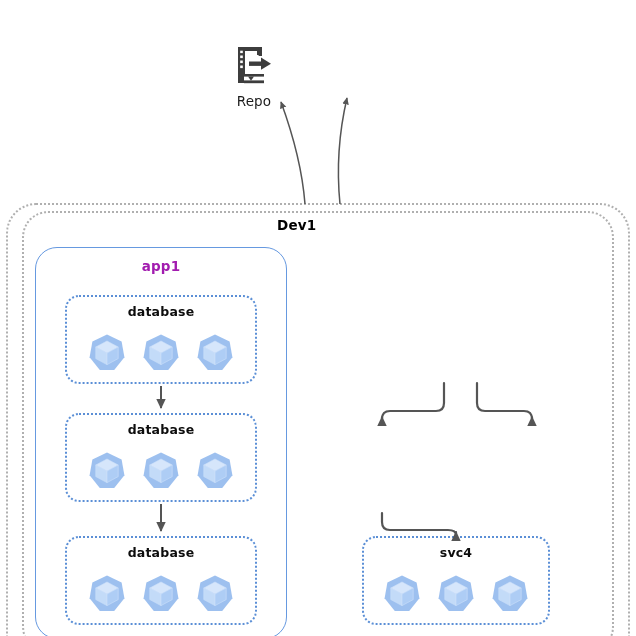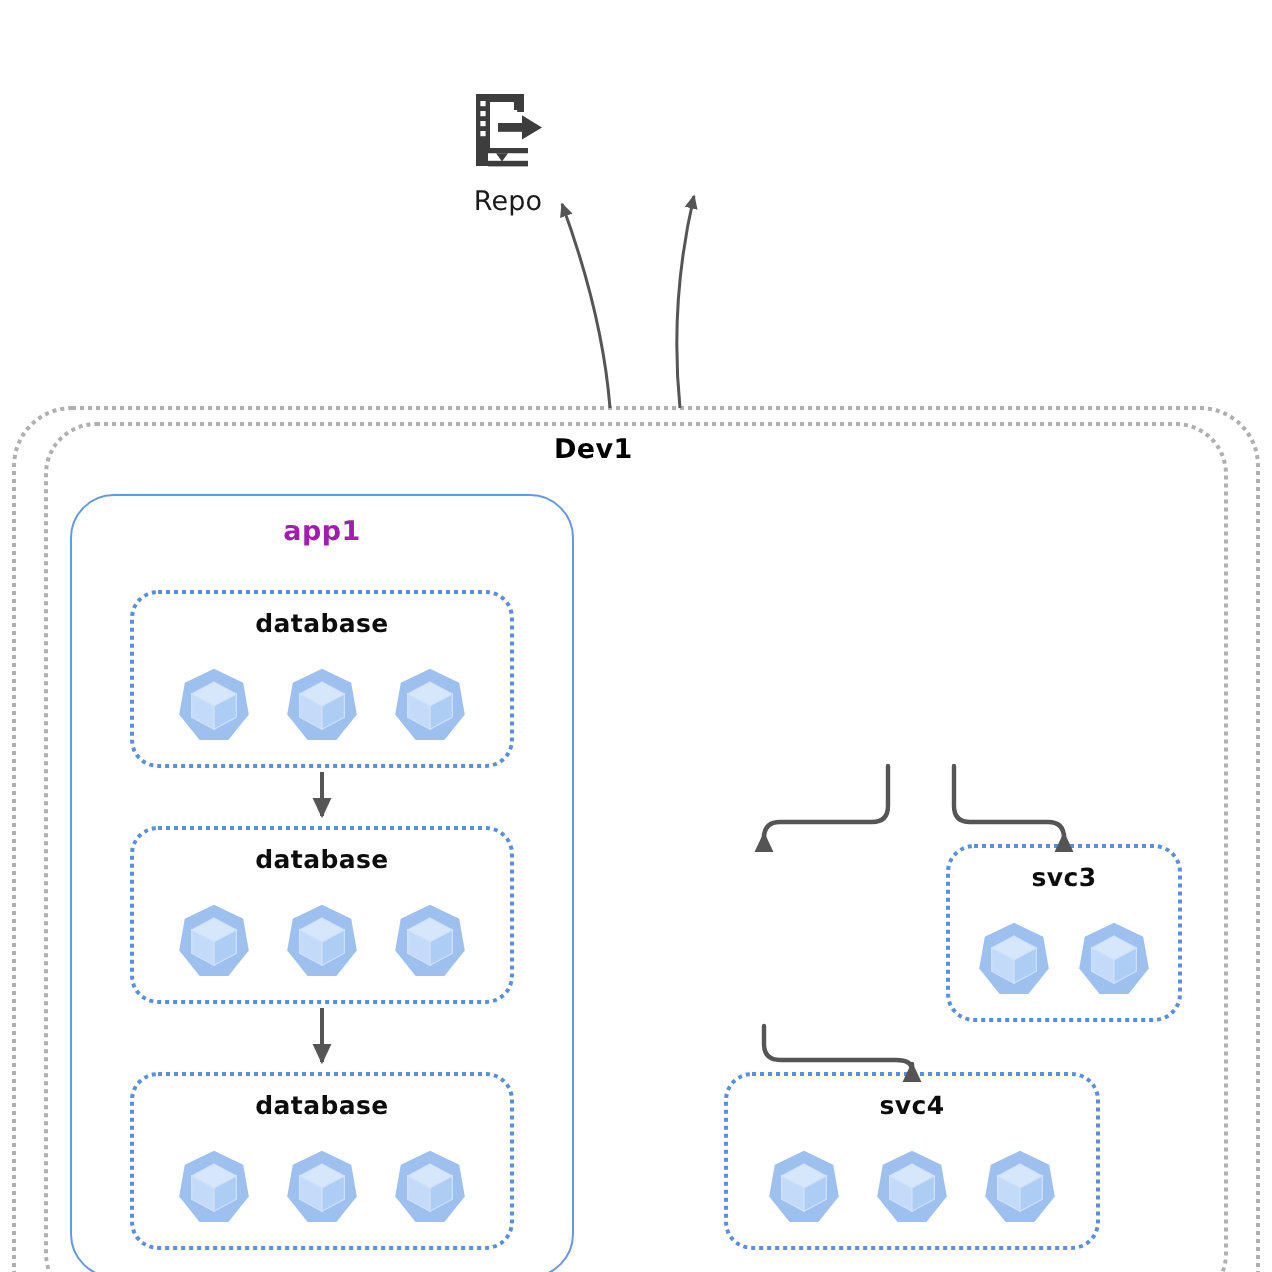--- a/index.html
+++ b/index.html
@@ -182,37 +182,20 @@
           <path d="M19 9.0 L30.2 15.0 L19 21.0 L7.8 15.0 z" fill="#d6e6fb" stroke="#cfe1fa" stroke-width="0.6"></path>
           <path d="M7.8 15.0 L19 21.0 L19 32.6 L7.8 26.6 z" fill="#c3dbf8" stroke="#cfe1fa" stroke-width="0.6"></path>
           <path d="M30.2 15.0 L30.2 26.6 L19 32.6 L19 21.0 z" fill="#aecdf5" stroke="#cfe1fa" stroke-width="0.6"></path>
         </svg>
       </div>
   </div>
 
 
 
 
-  <div class="svc-box" style="left:473px;top:386px;width:118px;height:89px;">
-    <div class="svc-title">svc3</div>
-    <div class="pods" style="gap: 12px;">
-        <svg class="pod" width="38" height="42" viewBox="0 0 38 42">
-          <path d="M19 2.4 L33.6 9.4 L36.4 25.2 L26.2 38.0 L11.8 38.0 L1.6 25.2 L4.4 9.4 z" fill="#9dc0ef"></path>
-          <path d="M19 9.0 L30.2 15.0 L19 21.0 L7.8 15.0 z" fill="#d6e6fb" stroke="#cfe1fa" stroke-width="0.6"></path>
-          <path d="M7.8 15.0 L19 21.0 L19 32.6 L7.8 26.6 z" fill="#c3dbf8" stroke="#cfe1fa" stroke-width="0.6"></path>
-          <path d="M30.2 15.0 L30.2 26.6 L19 32.6 L19 21.0 z" fill="#aecdf5" stroke="#cfe1fa" stroke-width="0.6"></path>
-        </svg>
-        <svg class="pod" width="38" height="42" viewBox="0 0 38 42">
-          <path d="M19 2.4 L33.6 9.4 L36.4 25.2 L26.2 38.0 L11.8 38.0 L1.6 25.2 L4.4 9.4 z" fill="#9dc0ef"></path>
-          <path d="M19 9.0 L30.2 15.0 L19 21.0 L7.8 15.0 z" fill="#d6e6fb" stroke="#cfe1fa" stroke-width="0.6"></path>
-          <path d="M7.8 15.0 L19 21.0 L19 32.6 L7.8 26.6 z" fill="#c3dbf8" stroke="#cfe1fa" stroke-width="0.6"></path>
-          <path d="M30.2 15.0 L30.2 26.6 L19 32.6 L19 21.0 z" fill="#aecdf5" stroke="#cfe1fa" stroke-width="0.6"></path>
-        </svg>
-      </div>
-  </div>
 
   <div class="svc-box" style="left:362px;top:500px;width:188px;height:89px;">
     <div class="svc-title">svc4</div>
     <div class="pods" style="gap: 16px;">
         <svg class="pod" width="38" height="42" viewBox="0 0 38 42">
           <path d="M19 2.4 L33.6 9.4 L36.4 25.2 L26.2 38.0 L11.8 38.0 L1.6 25.2 L4.4 9.4 z" fill="#9dc0ef"></path>
           <path d="M19 9.0 L30.2 15.0 L19 21.0 L7.8 15.0 z" fill="#d6e6fb" stroke="#cfe1fa" stroke-width="0.6"></path>
           <path d="M7.8 15.0 L19 21.0 L19 32.6 L7.8 26.6 z" fill="#c3dbf8" stroke="#cfe1fa" stroke-width="0.6"></path>
           <path d="M30.2 15.0 L30.2 26.6 L19 32.6 L19 21.0 z" fill="#aecdf5" stroke="#cfe1fa" stroke-width="0.6"></path>
         </svg>

